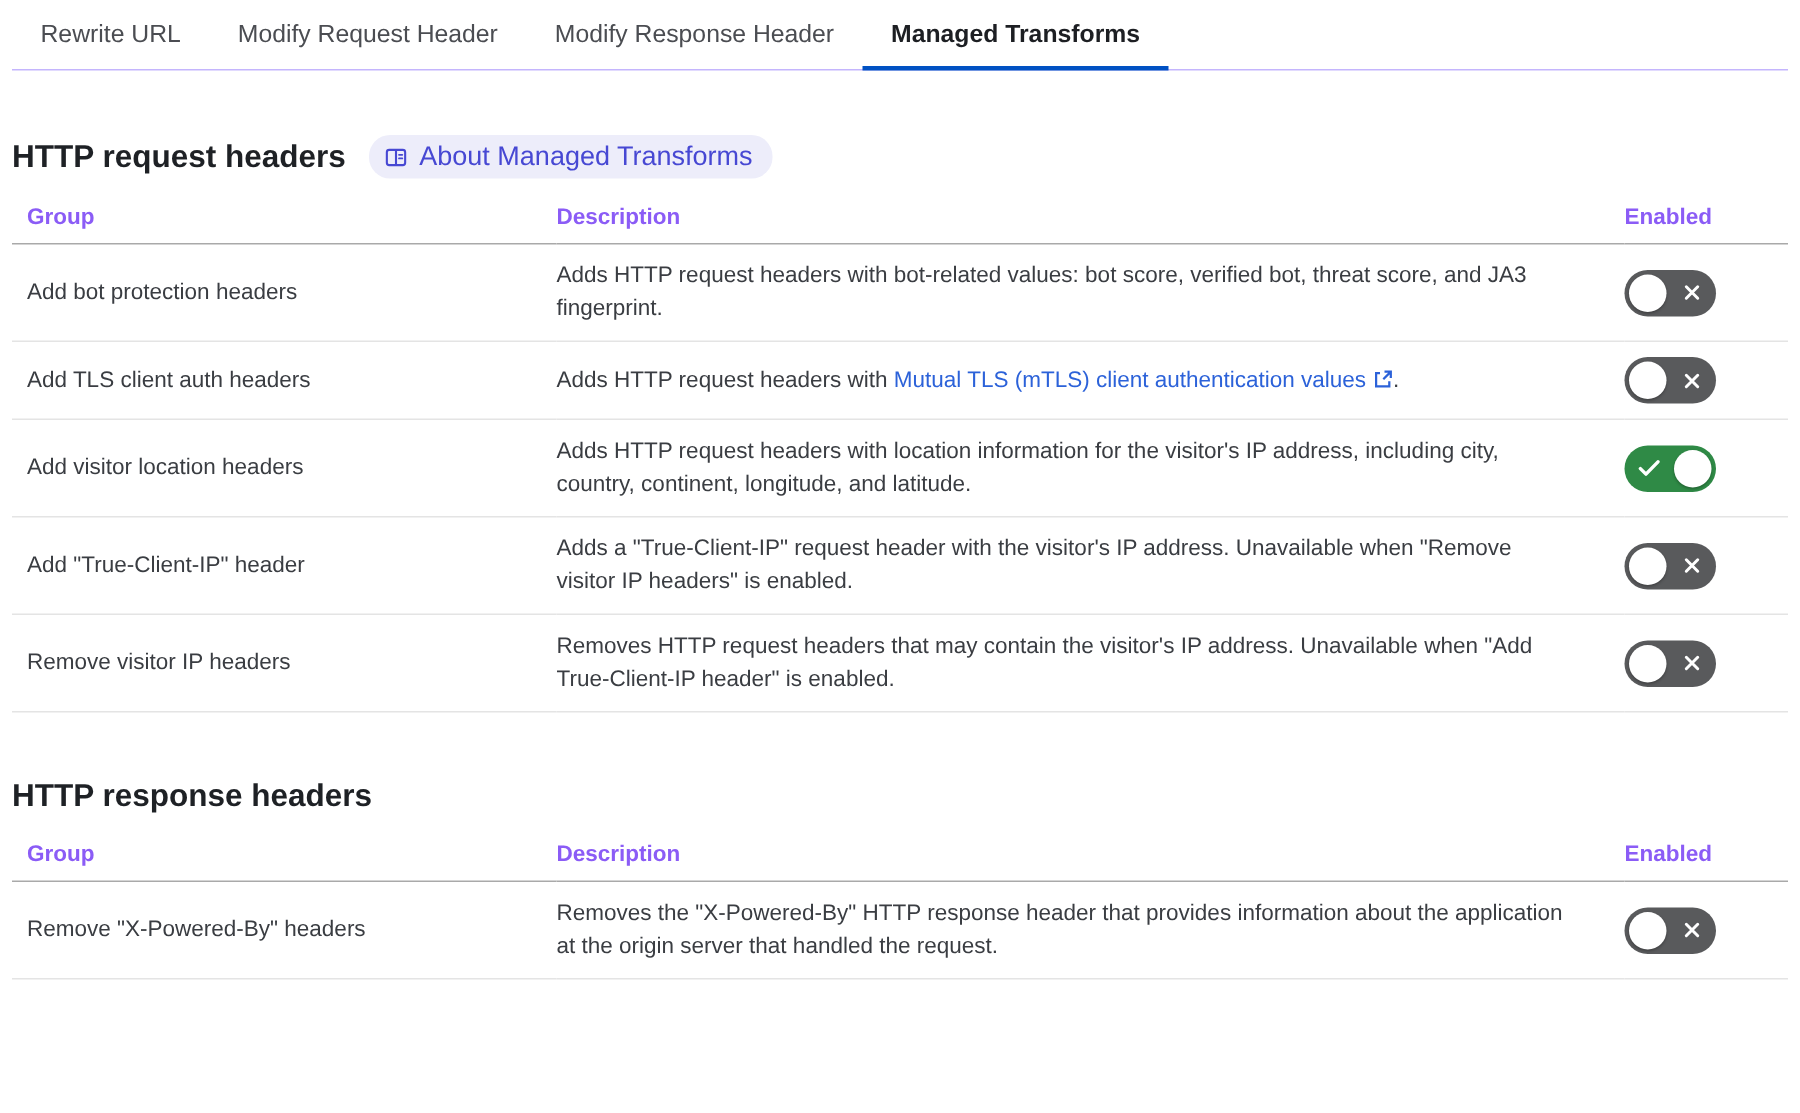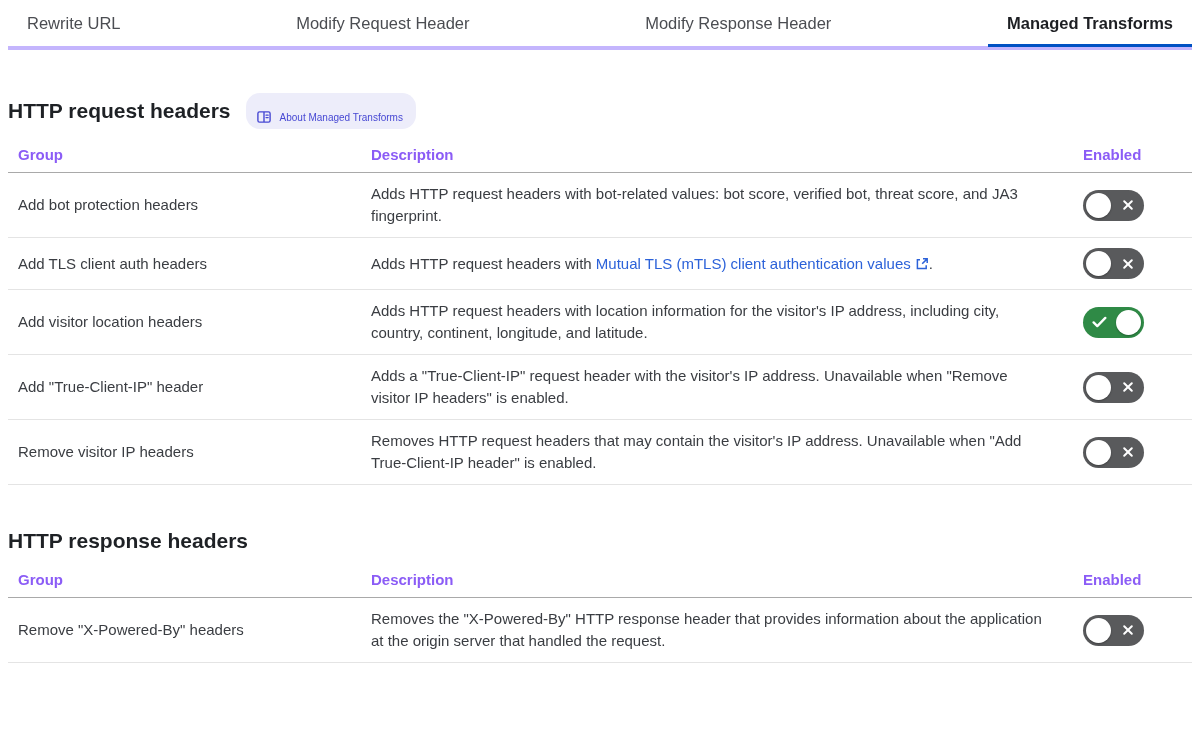--- a/index.html
+++ b/index.html
@@ -11,29 +11,29 @@
     --toggle-off:#595a5c;
   }
   *{box-sizing:border-box;}
   html,body{margin:0;padding:0;}
   body{
     width:1200px;height:742px;overflow:hidden;background:#fff;
     font-family:"Liberation Sans",sans-serif;color:#3a3d42;
   }
   .page{padding:0 8px;}
   
-  .tabs{display:flex;border-bottom:4px solid #c4b5fd;justify-content:space-between;}
+  .tabs{display:flex;border-bottom:1px solid #c4b5fd;}
   .tab{position:relative;padding:14px 19px 13px;font-size:16.5px;color:#4b4d52;cursor:pointer;white-space:nowrap;}
   .tab.active{color:#1d1f23;font-weight:700;}
   .tab.active::after{content:"";position:absolute;left:0;right:0;bottom:-1px;height:3px;background:var(--accent);}
   
   .section-head{display:flex;align-items:center;gap:15px;margin:43px 0 0;}
   .section-title{font-size:21px;line-height:26px;color:#1e2125;margin:0;font-weight:700;}
-  .badge{display:inline-flex;align-items:center;gap:8px;padding:16px 13px 4px 10px;border-radius:14px;
-         background:var(--badge-bg);color:var(--badge-text);font-size:10px;text-decoration:none;cursor:pointer;}
+  .badge{display:inline-flex;align-items:center;gap:8px;padding:4px 13px 4px 10px;border-radius:14px;
+         background:var(--badge-bg);color:var(--badge-text);font-size:18px;text-decoration:none;cursor:pointer;}
   .badge svg{flex:0 0 auto;display:block;}
   
   table{width:100%;border-collapse:collapse;table-layout:fixed;margin-top:0;}
   .c1{width:363px}.c2{width:712px}.c3{width:109px}
   th{text-align:left;font-size:15px;font-weight:700;color:#8b5cf6;padding:17px 0 9px;border-bottom:1px solid #a9a9a9;}
   .th-group{padding-left:10px;}
   tbody tr{height:44px;}
   td{border-bottom:1px solid #e4e4e4;font-size:15px;line-height:22px;vertical-align:middle;padding:10px 0;color:#3a3d42;}
   .td-group{padding-left:10px;}
   .td-desc{padding-right:34px;}

